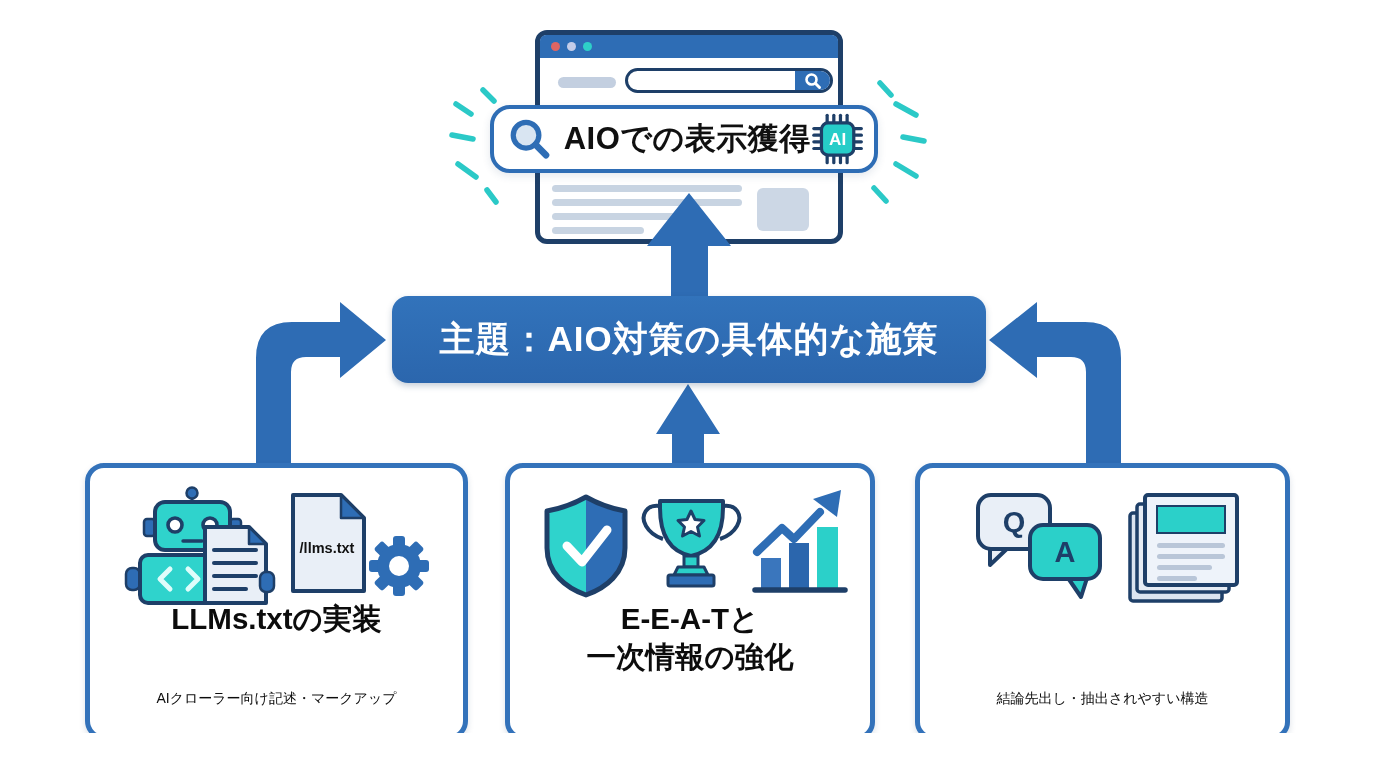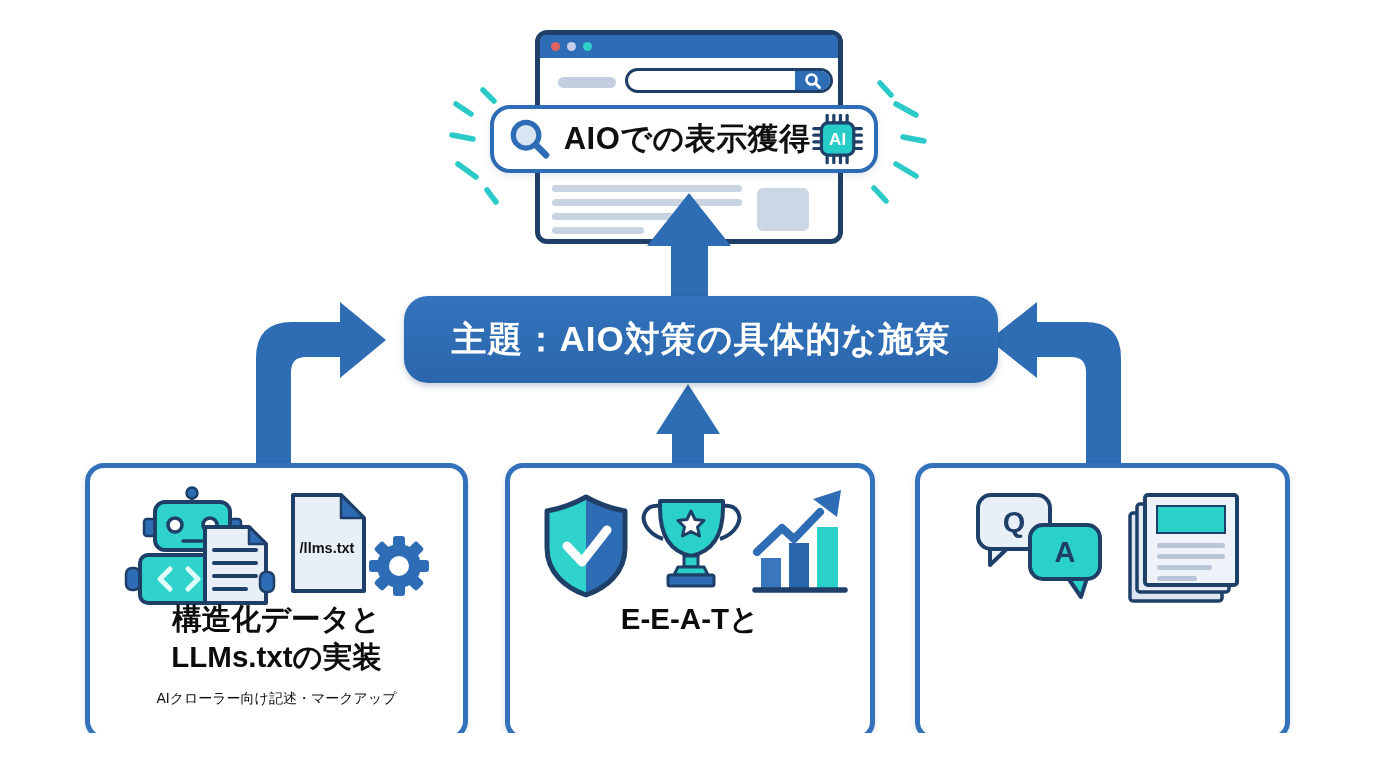--- a/index.html
+++ b/index.html
@@ -22,25 +22,24 @@
   .cthumb{position:absolute;left:217px;top:153px;width:52px;height:43px;border-radius:6px;background:#ccd7e5;}
   
   .overlay{
     left:490px;top:105px;width:388px;height:68px;background:#ffffff;z-index:4;
     border:4px solid #2e6db5;border-radius:20px;box-sizing:border-box;
     display:flex;align-items:center;box-shadow:0 3px 8px rgba(30,63,104,.12);
   }
   .overlay .query{font-size:31px;font-weight:800;color:#101010;letter-spacing:.5px;white-space:nowrap;margin-left:12px;flex:1;}
   
   .banner{
-    left:392px;top:296px;width:594px;height:87px;border-radius:24px;z-index:3;
+    left:392px;top:296px;width:594px;height:87px;border-radius:16px;z-index:3;
     background:linear-gradient(180deg,#3273bb,#2b66ad);
     display:flex;align-items:center;justify-content:center;
     box-shadow:0 3px 6px rgba(30,63,104,.25);
-    margin-left:12px;
   }
   .banner .txt{color:#ffffff;font-size:35px;font-weight:800;letter-spacing:1px;white-space:nowrap;}
   
   .card{
     top:463px;height:277px;background:#ffffff;border:5px solid #3372ba;border-radius:18px;
     box-sizing:border-box;z-index:3;box-shadow:0 3px 6px rgba(30,63,104,.15);
   }
   .card .icons{position:absolute;left:0;top:18px;}
   .card .title{position:absolute;left:0;right:0;top:132px;text-align:center;color:#0c0c0c;font-weight:800;font-size:29.5px;line-height:38px;white-space:nowrap;}
   .card .subtitle{position:absolute;left:0;right:0;top:222px;text-align:center;color:#0c0c0c;font-weight:400;font-size:14px;white-space:nowrap;}
@@ -173,21 +172,20 @@
         <rect x="-6" y="-30" width="12" height="14" rx="3" transform="rotate(135)"></rect>
         <rect x="-6" y="-30" width="12" height="14" rx="3" transform="rotate(180)"></rect>
         <rect x="-6" y="-30" width="12" height="14" rx="3" transform="rotate(225)"></rect>
         <rect x="-6" y="-30" width="12" height="14" rx="3" transform="rotate(270)"></rect>
         <rect x="-6" y="-30" width="12" height="14" rx="3" transform="rotate(315)"></rect>
         <circle cx="0" cy="0" r="22"></circle>
         <circle cx="0" cy="0" r="10" fill="#ffffff"></circle>
       </g>
     </svg>
     <div class="title">
-      <div>構造化データと</div>
       <div>LLMs.txtの実装</div>
     </div>
     <div class="subtitle">AIクローラー向け記述・マークアップ</div>
   </div>
 
   <div class="abs card card2">
     <svg class="icons" width="370" height="120" viewBox="0 0 370 120">
       <defs>
         <clipPath id="shieldclip">
           <path d="M76,11 C62,19 49,23 37,25 L37,62 C37,87 56,102 76,109 C96,102 115,87 115,62 L115,25 C103,23 90,19 76,11 Z"></path>
@@ -212,20 +210,21 @@
         <rect x="251" y="72" width="20" height="32" fill="#3a76bd"></rect>
         <rect x="279" y="57" width="20" height="47" fill="#2b66ad"></rect>
         <rect x="307" y="41" width="21" height="63" fill="#2bd0c9"></rect>
         <line x1="245" y1="104" x2="335" y2="104" stroke="#1e3f68" stroke-width="5.5" stroke-linecap="round"></line>
         <polyline points="247,66 272,42 284,53 310,26" fill="none" stroke="#2e6db5" stroke-width="8" stroke-linecap="round" stroke-linejoin="round"></polyline>
         <polygon points="303,13 331,4 327,31" fill="#2e6db5"></polygon>
       </g>
     </svg>
     <div class="title">
       <div>E-E-A-Tと</div>
+      <div>一次情報の強化</div>
     </div>
   </div>
 
   <div class="abs card card3">
     <svg class="icons" width="375" height="120" viewBox="0 0 375 120">
       <g>
         <polygon points="70,58 70,79 92,58" fill="#e9eff7" stroke="#1e3f68" stroke-width="4" stroke-linejoin="round"></polygon>
         <rect x="58" y="9" width="72" height="54" rx="13" fill="#e9eff7" stroke="#1e3f68" stroke-width="4"></rect>
         <text x="94" y="36" text-anchor="middle" dominant-baseline="central" font-size="29" font-weight="800" fill="#1e3f68">Q</text>
         <polygon points="146,89 168,89 161,111" fill="#2bd0c9" stroke="#1e3f68" stroke-width="4" stroke-linejoin="round"></polygon>
@@ -236,15 +235,16 @@
         <rect x="210" y="27" width="92" height="88" rx="3" fill="#dbe4f0" stroke="#1e3f68" stroke-width="3.5"></rect>
         <rect x="217" y="18" width="92" height="88" rx="3" fill="#e6ecf5" stroke="#1e3f68" stroke-width="3.5"></rect>
         <rect x="225" y="9" width="92" height="90" rx="3" fill="#eef3fa" stroke="#1e3f68" stroke-width="4"></rect>
         <rect x="237" y="20" width="68" height="27" fill="#2bd0c9" stroke="#1e3f68" stroke-width="2"></rect>
         <rect x="237" y="57" width="68" height="5" rx="2.5" fill="#b9c6d8"></rect>
         <rect x="237" y="68" width="68" height="5" rx="2.5" fill="#b9c6d8"></rect>
         <rect x="237" y="79" width="55" height="5" rx="2.5" fill="#b9c6d8"></rect>
         <rect x="237" y="90" width="40" height="5" rx="2.5" fill="#b9c6d8"></rect>
       </g>
     </svg>
+    <div class="subtitle">結論先出し・抽出されやすい構造</div>
   </div>
 
 </div>
 
 </body></html>

